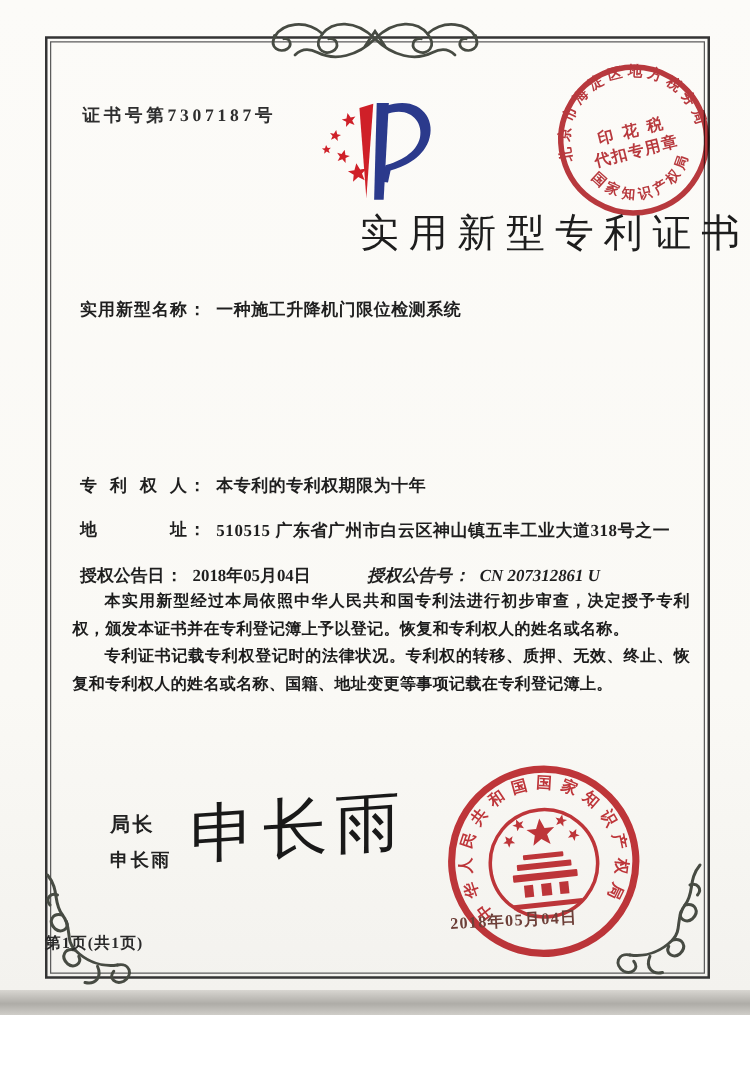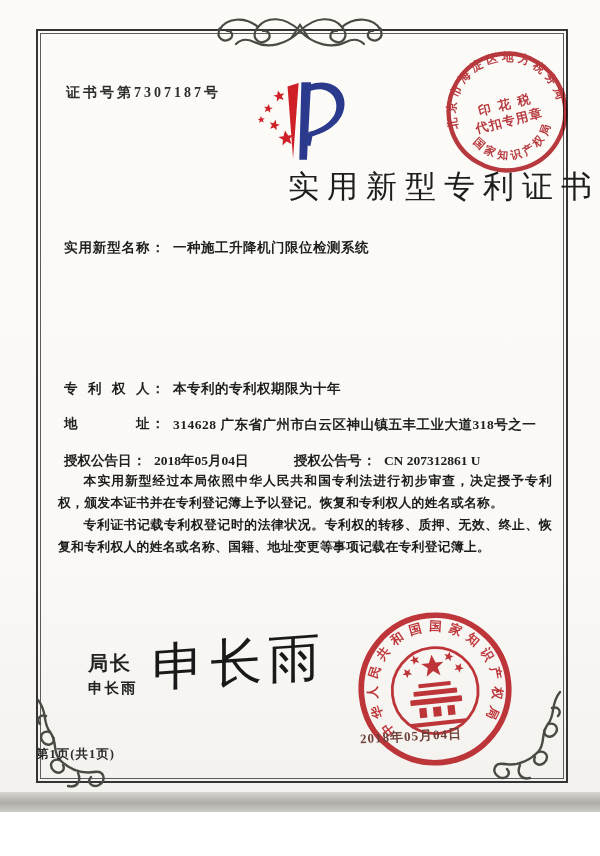--- a/index.html
+++ b/index.html
@@ -48,29 +48,29 @@
     font-family:Liberation Serif, serif;
   }
   .fcolon{display:inline-block;margin:0 8px 0 1px;vertical-align:top;}
   .fvalue{display:inline-block;vertical-align:top;}
   .row-addr .fvalue{white-space:normal;width:396px;line-height:1.45;}
   .grant-row{
     position:absolute;left:64px;top:452px;width:500px;
     font-size:13.5px;font-weight:700;color:#1f1f1f;white-space:nowrap;
   }
   .grant-pair{display:inline-block;}
-  .grant-pair.second{margin-left:42px;}
+  .grant-pair.second{margin-left:42px;font-style:italic;}
   .paras{
     position:absolute;left:58px;top:470px;width:494px;
     font-size:12.8px;line-height:1.72;color:#1c1c1c;letter-spacing:0.3px;
   }
   .paras p{margin:0;text-indent:2em;text-align:justify;font-weight:600;}
   .sig-title{
     position:absolute;left:88px;top:650px;
-    font-size:20px;font-weight:700;color:#222;letter-spacing:2px;
+    font-size:16px;font-weight:700;color:#222;letter-spacing:2px;
   }
   .sig-name{
     position:absolute;left:88px;top:679px;
     font-size:14.5px;font-weight:700;color:#222;letter-spacing:2px;
   }
   .autograph{
     position:absolute;left:152px;top:626px;width:230px;
     font-size:52px;color:#191919;letter-spacing:6px;
     transform:rotate(-4deg) skewX(-4deg);
     font-weight:500;
@@ -184,21 +184,21 @@
       <text x="60" y="72" text-anchor="middle" font-size="11.5" font-weight="bold" fill="#b3242a" letter-spacing="1">代扣专用章</text>
     </svg>
 
     <div class="field-row" style="top:239px">
       <span class="flabel">实用新型名称</span><span class="fcolon">：</span><span class="fvalue">一种施工升降机门限位检测系统</span>
     </div>
     <div class="field-row" style="top:380px">
       <span class="flabel">专利权人</span><span class="fcolon">：</span><span class="fvalue">本专利的专利权期限为十年</span>
     </div>
     <div class="field-row row-addr" style="top:415px">
-      <span class="flabel">地址</span><span class="fcolon">：</span><span class="fvalue">314628 广东省广州市白云区神山镇五丰工业大道318号之一</span>
+      <span class="flabel">地址</span><span class="fcolon">：</span><span class="fvalue">510515 广东省广州市白云区神山镇五丰工业大道318号之一</span>
     </div>
 
     <div class="grant-row">
       <span class="grant-pair">
         <span>授权公告日</span><span class="fcolon">：</span><span>2018年05月04日</span>
       </span>
       <span class="grant-pair second">
         <span>授权公告号</span><span class="fcolon">：</span><span>CN 207312861 U</span>
       </span>
     </div>

